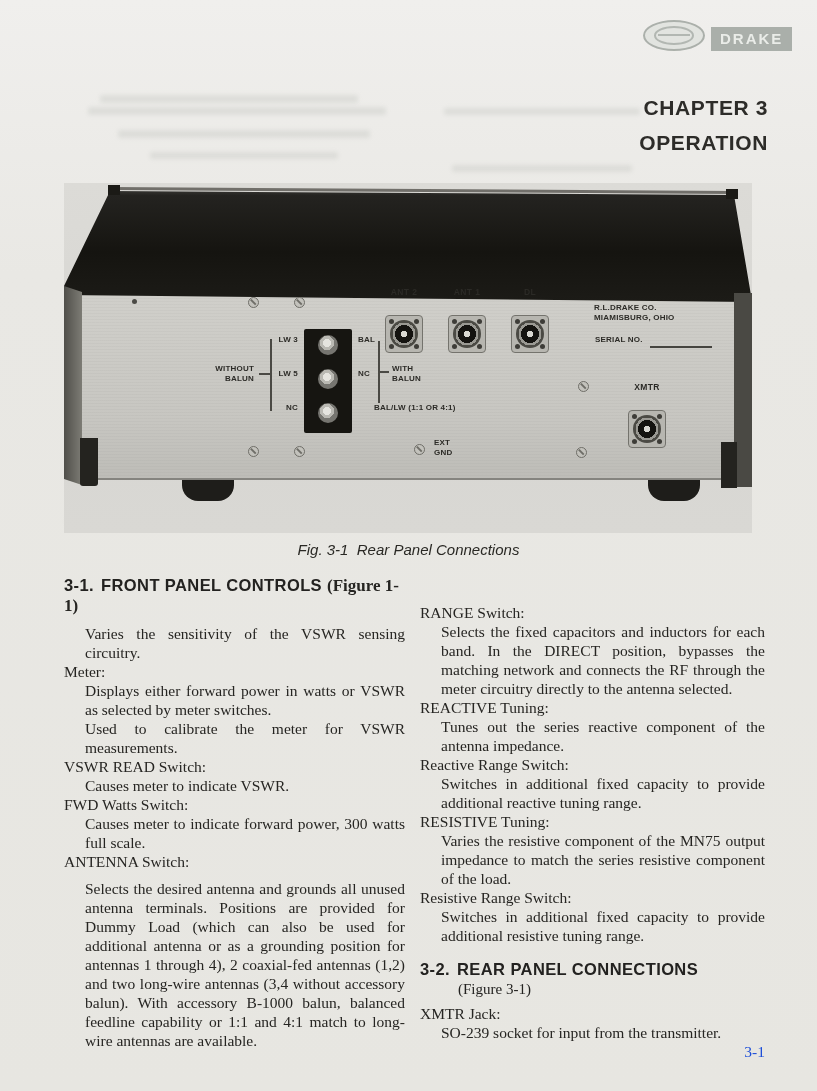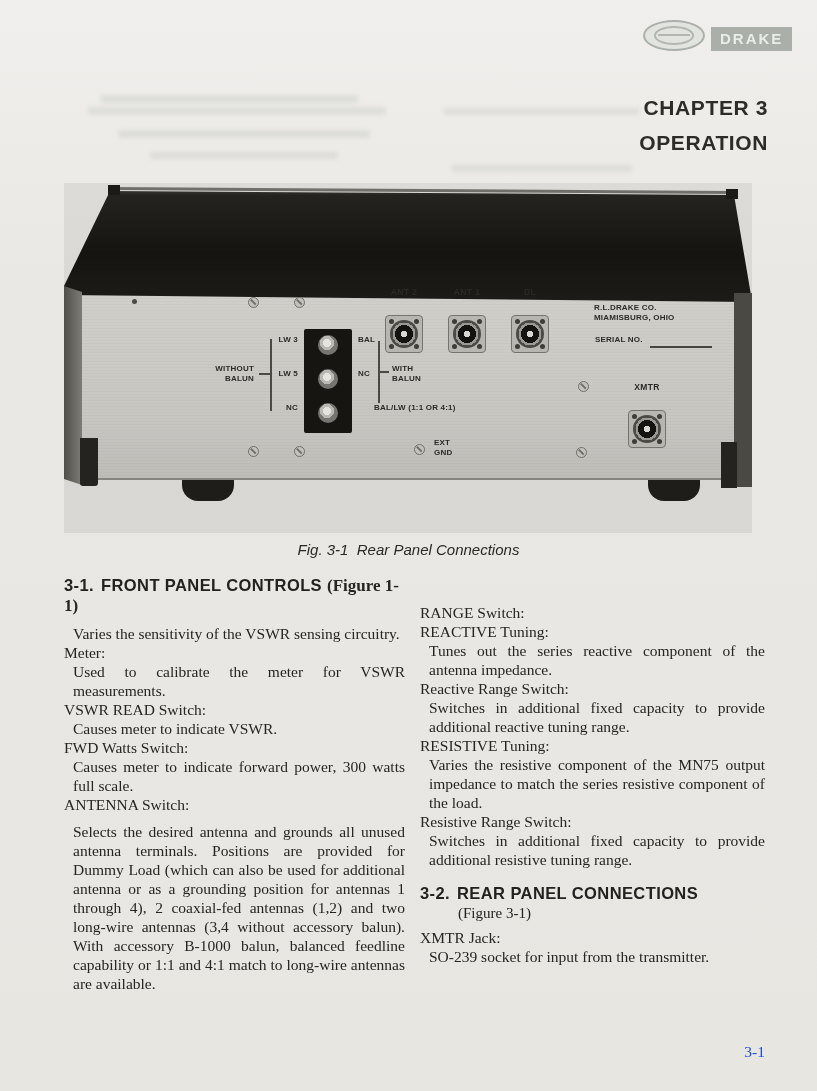--- a/index.html
+++ b/index.html
@@ -75,21 +75,21 @@
     grid-template-columns:341px 345px;column-gap:15px;}
   .col-right{padding-top:27px;}
   .sec-head{font-family:"Liberation Sans",sans-serif;font-size:16.5px;font-weight:700;
     letter-spacing:.4px;color:#232220;margin:0 0 8px 0;}
   .sec-num{margin-right:7px;}
   .fig-ref{font-family:"Liberation Serif",serif;font-weight:700;font-size:17px;letter-spacing:0;color:#262522;}
   .sec2{margin-top:15px;margin-bottom:6px;}
   .sec2 .fig-ref2{display:block;font-family:"Liberation Serif",serif;font-weight:400;font-size:15px;
     margin:2px 0 0 38px;letter-spacing:0;}
   .term{font-size:15.5px;line-height:19px;}
-  .def{margin-left:9px;text-align:justify;font-size:15.5px;line-height:19px;hyphens:auto;}
+  .def{margin-left:21px;text-align:justify;font-size:15.5px;line-height:19px;hyphens:auto;}
   .def.gap{margin-top:8px;margin-bottom:3px;}
 
   .pagenum{position:absolute;right:52px;top:1043px;font-size:15.5px;color:#1d4ed8;}
 </style>
 </head>
 <body>
 
 <div class="bleed" style="left:100px;top:95px;width:258px;height:8px;"></div>
 <div class="bleed" style="left:88px;top:107px;width:298px;height:8px;"></div>
 <div class="bleed" style="left:118px;top:130px;width:252px;height:8px;"></div>
@@ -196,20 +196,21 @@
 
 <div class="cols">
   <div class="col-left">
     <h2 class="sec-head"><span class="sec-num">3-1.</span><span>FRONT PANEL CONTROLS</span> <span class="fig-ref">(Figure 1-1)</span></h2>
 
     <div class="entry">
       <div class="def">Varies the sensitivity of the VSWR sensing circuitry.</div>
     </div>
     <div class="entry">
       <div class="term">Meter:</div>
+      <div class="def">Displays either forward power in watts or VSWR as selected by meter switches.</div>
     </div>
     <div class="entry">
       <div class="def">Used to calibrate the meter for VSWR measurements.</div>
     </div>
     <div class="entry">
       <div class="term">VSWR READ Switch:</div>
       <div class="def">Causes meter to indicate VSWR.</div>
     </div>
     <div class="entry">
       <div class="term">FWD Watts Switch:</div>
@@ -217,20 +218,21 @@
     </div>
     <div class="entry">
       <div class="term">ANTENNA Switch:</div>
       <div class="def gap">Selects the desired antenna and grounds all unused antenna terminals. Positions are provided for Dummy Load (which can also be used for additional antenna or as a grounding position for antennas 1 through 4), 2 coaxial-fed antennas (1,2) and two long-wire antennas (3,4 without accessory balun). With accessory B-1000 balun, balanced feedline capability or 1:1 and 4:1 match to long-wire antennas are available.</div>
     </div>
   </div>
 
   <div class="col-right">
     <div class="entry">
       <div class="term">RANGE Switch:</div>
+      <div class="def">Selects the fixed capacitors and inductors for each band. In the DIRECT position, bypasses the matching network and connects the RF through the meter circuitry directly to the antenna selected.</div>
     </div>
     <div class="entry">
       <div class="term">REACTIVE Tuning:</div>
       <div class="def">Tunes out the series reactive component of the antenna impedance.</div>
     </div>
     <div class="entry">
       <div class="term">Reactive Range Switch:</div>
       <div class="def">Switches in additional fixed capacity to provide additional reactive tuning range.</div>
     </div>
     <div class="entry">

